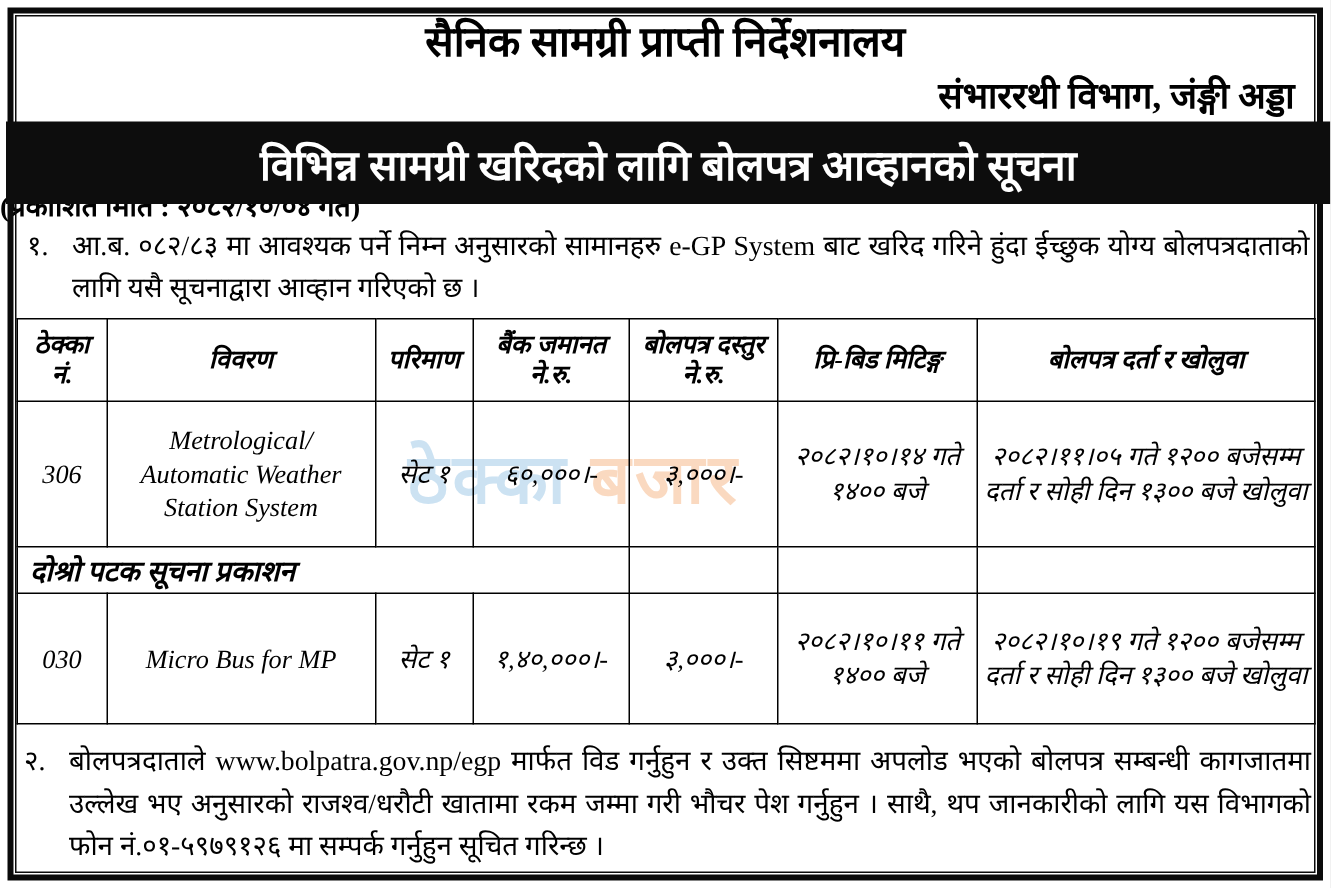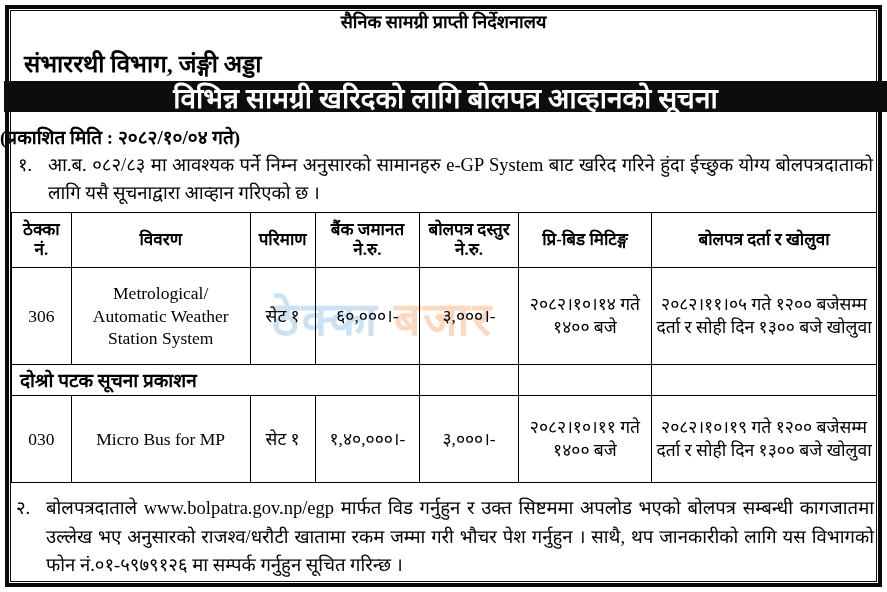--- a/index.html
+++ b/index.html
@@ -9,36 +9,36 @@
     overflow:hidden;margin:0 auto;
   }
   .frame-thick{position:absolute;top:5px;left:5px;right:5px;bottom:5px;border:4px solid #0a0a0a;pointer-events:none;z-index:3;}
   .frame-thin{position:absolute;top:10px;left:10px;right:10px;bottom:10px;border:1px solid #0a0a0a;pointer-events:none;z-index:3;}
 
   .wm{position:absolute;top:286px;left:230px;z-index:0;font-size:46px;font-weight:bold;
       letter-spacing:3px;opacity:.55;white-space:nowrap;font-family:Liberation Serif, serif;margin-left:42px;}
   .wm .p2{margin-left:14px;}
 
   .title{position:absolute;top:12px;left:24px;right:24px;text-align:center;
-         font-size:18px;font-weight:bold;line-height:1.2;z-index:2;}
-  .subtitle{position:absolute;top:46px;left:24px;right:24px;text-align:left;
+         font-size:28px;font-weight:bold;line-height:1.2;z-index:2;}
+  .subtitle{position:absolute;top:46px;left:24px;right:24px;text-align:right;
          font-size:24px;font-weight:bold;z-index:2;}
-  .banner{position:absolute;top:81px;left:4px;right:0;height:31px;background:#0d0d0d;
+  .banner{position:absolute;top:81px;left:4px;right:0;height:55px;background:#0d0d0d;
          color:#fff;display:flex;align-items:center;justify-content:center;
          font-size:28px;font-weight:bold;z-index:4;}
   .pubdate{position:absolute;top:124px;left:0;right:0;text-align:left;
          font-size:19px;font-weight:bold;z-index:2;}
 
   .para{position:relative;font-size:18.5px;line-height:1.5;z-index:2;}
   .para .pnum{position:absolute;left:0;top:0;}
   .para .ptext{display:block;padding-left:30px;text-align:justify;}
   .para1{position:absolute;top:152px;left:18px;right:14px;}
   .para2{position:absolute;top:494px;left:16px;right:13px;line-height:1.55;}
 
-  .tablewrap{position:absolute;top:212px;left:11px;right:10px;z-index:2;}
+  .tablewrap{position:absolute;top:212px;left:11px;right:10px;z-index:2;font-style:italic;}
   table{width:100%;border-collapse:collapse;table-layout:fixed;background:transparent;}
   th,td{border:1px solid #000;padding:1px 3px;vertical-align:middle;}
   thead th{font-size:17px;font-weight:bold;text-align:center;line-height:1.15;height:52px;}
   tr.sec td{font-size:19px;font-weight:bold;text-align:left;padding:2px 8px;height:25px;}
   tr.datarow td{font-size:17.5px;text-align:center;line-height:1.3;}
   tr.r1 td{height:86px;}
   tr.r2 td{height:76px;}
   td.desc{text-align:left;font-size:19px;padding:5px 6px;line-height:1.25;}
   td.cno{font-size:19px;margin-left:48px;}
 </style>

